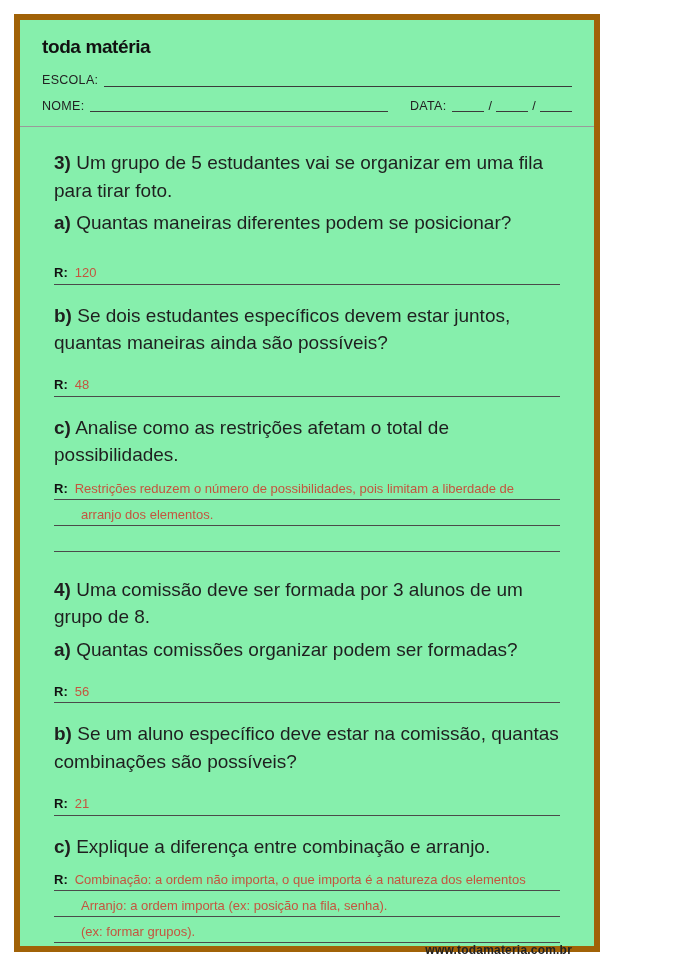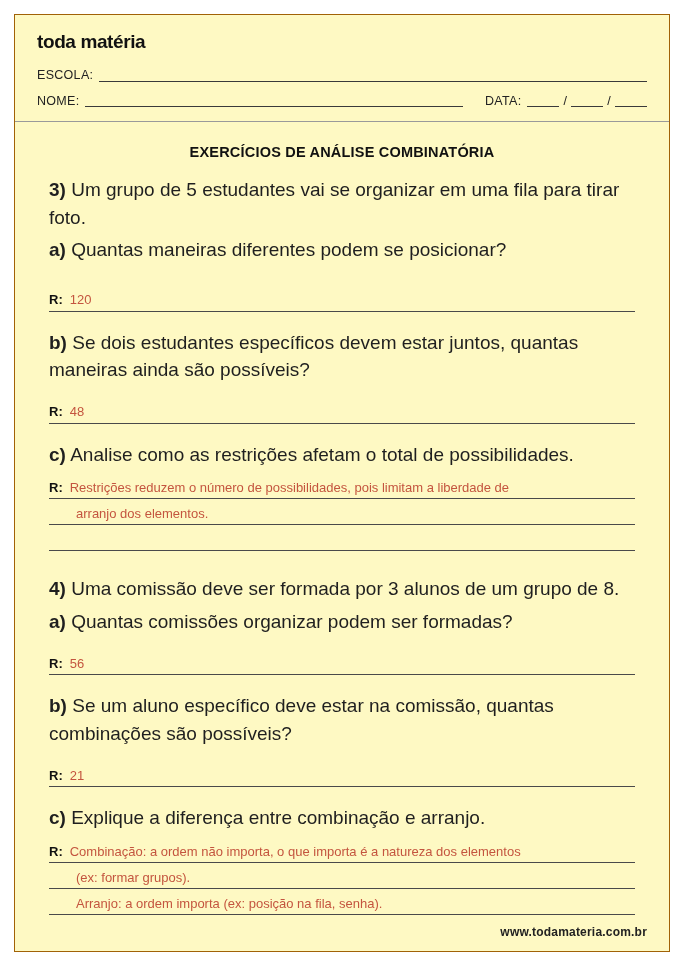--- a/index.html
+++ b/index.html
@@ -10,24 +10,24 @@
     background: #ffffff;
     font-family: "Liberation Sans", sans-serif;
     color: #1a1a1a;
     overflow: hidden;
   }
 
   .page {
     position: absolute;
     left: 14px;
     top: 14px;
-    width: 656px;
+    width: 586px;
     height: 938px;
-    border: 1px solid #a16207;
-    background: #fef9c3;
+    border: 6px solid #a16207;
+    background: #86efac;
     display: flex;
     flex-direction: column;
   }
 
   
   .header {
     padding: 16px 22px 10px 22px;
     border-bottom: 1px solid #9a9a9a;
   }
 
@@ -165,21 +165,20 @@
         <span class="date-blank"></span>
         <span class="date-slash">/</span>
         <span class="date-blank"></span>
         <span class="date-slash">/</span>
         <span class="date-blank"></span>
       </span>
     </div>
   </div>
 
   <div class="body">
-    <div class="title">EXERCÍCIOS DE ANÁLISE COMBINATÓRIA</div>
 
     <div class="qtext">
       <span class="marker">3)</span>
       <span>Um grupo de 5 estudantes vai se organizar em uma fila para tirar foto.</span>
     </div>
 
     <div class="qtext">
       <span class="marker">a)</span>
       <span>Quantas maneiras diferentes podem se posicionar?</span>
     </div>
@@ -264,23 +263,23 @@
       <span class="marker">c)</span>
       <span>Explique a diferença entre combinação e arranjo.</span>
     </div>
 
     <div class="answer-line">
       <span class="r-label">R:</span>
       <span class="r-value">Combinação: a ordem não importa, o que importa é a natureza dos elementos</span>
     </div>
 
     <div class="answer-line cont">
+      <span class="r-value">Arranjo: a ordem importa (ex: posição na fila, senha).</span>
+    </div>
+
+    <div class="answer-line cont">
       <span class="r-value">(ex: formar grupos).</span>
     </div>
-
-    <div class="answer-line cont">
-      <span class="r-value">Arranjo: a ordem importa (ex: posição na fila, senha).</span>
-    </div>
   </div>
 
   <div class="footer">www.todamateria.com.br</div>
 
 </div>
 
 </body></html>

